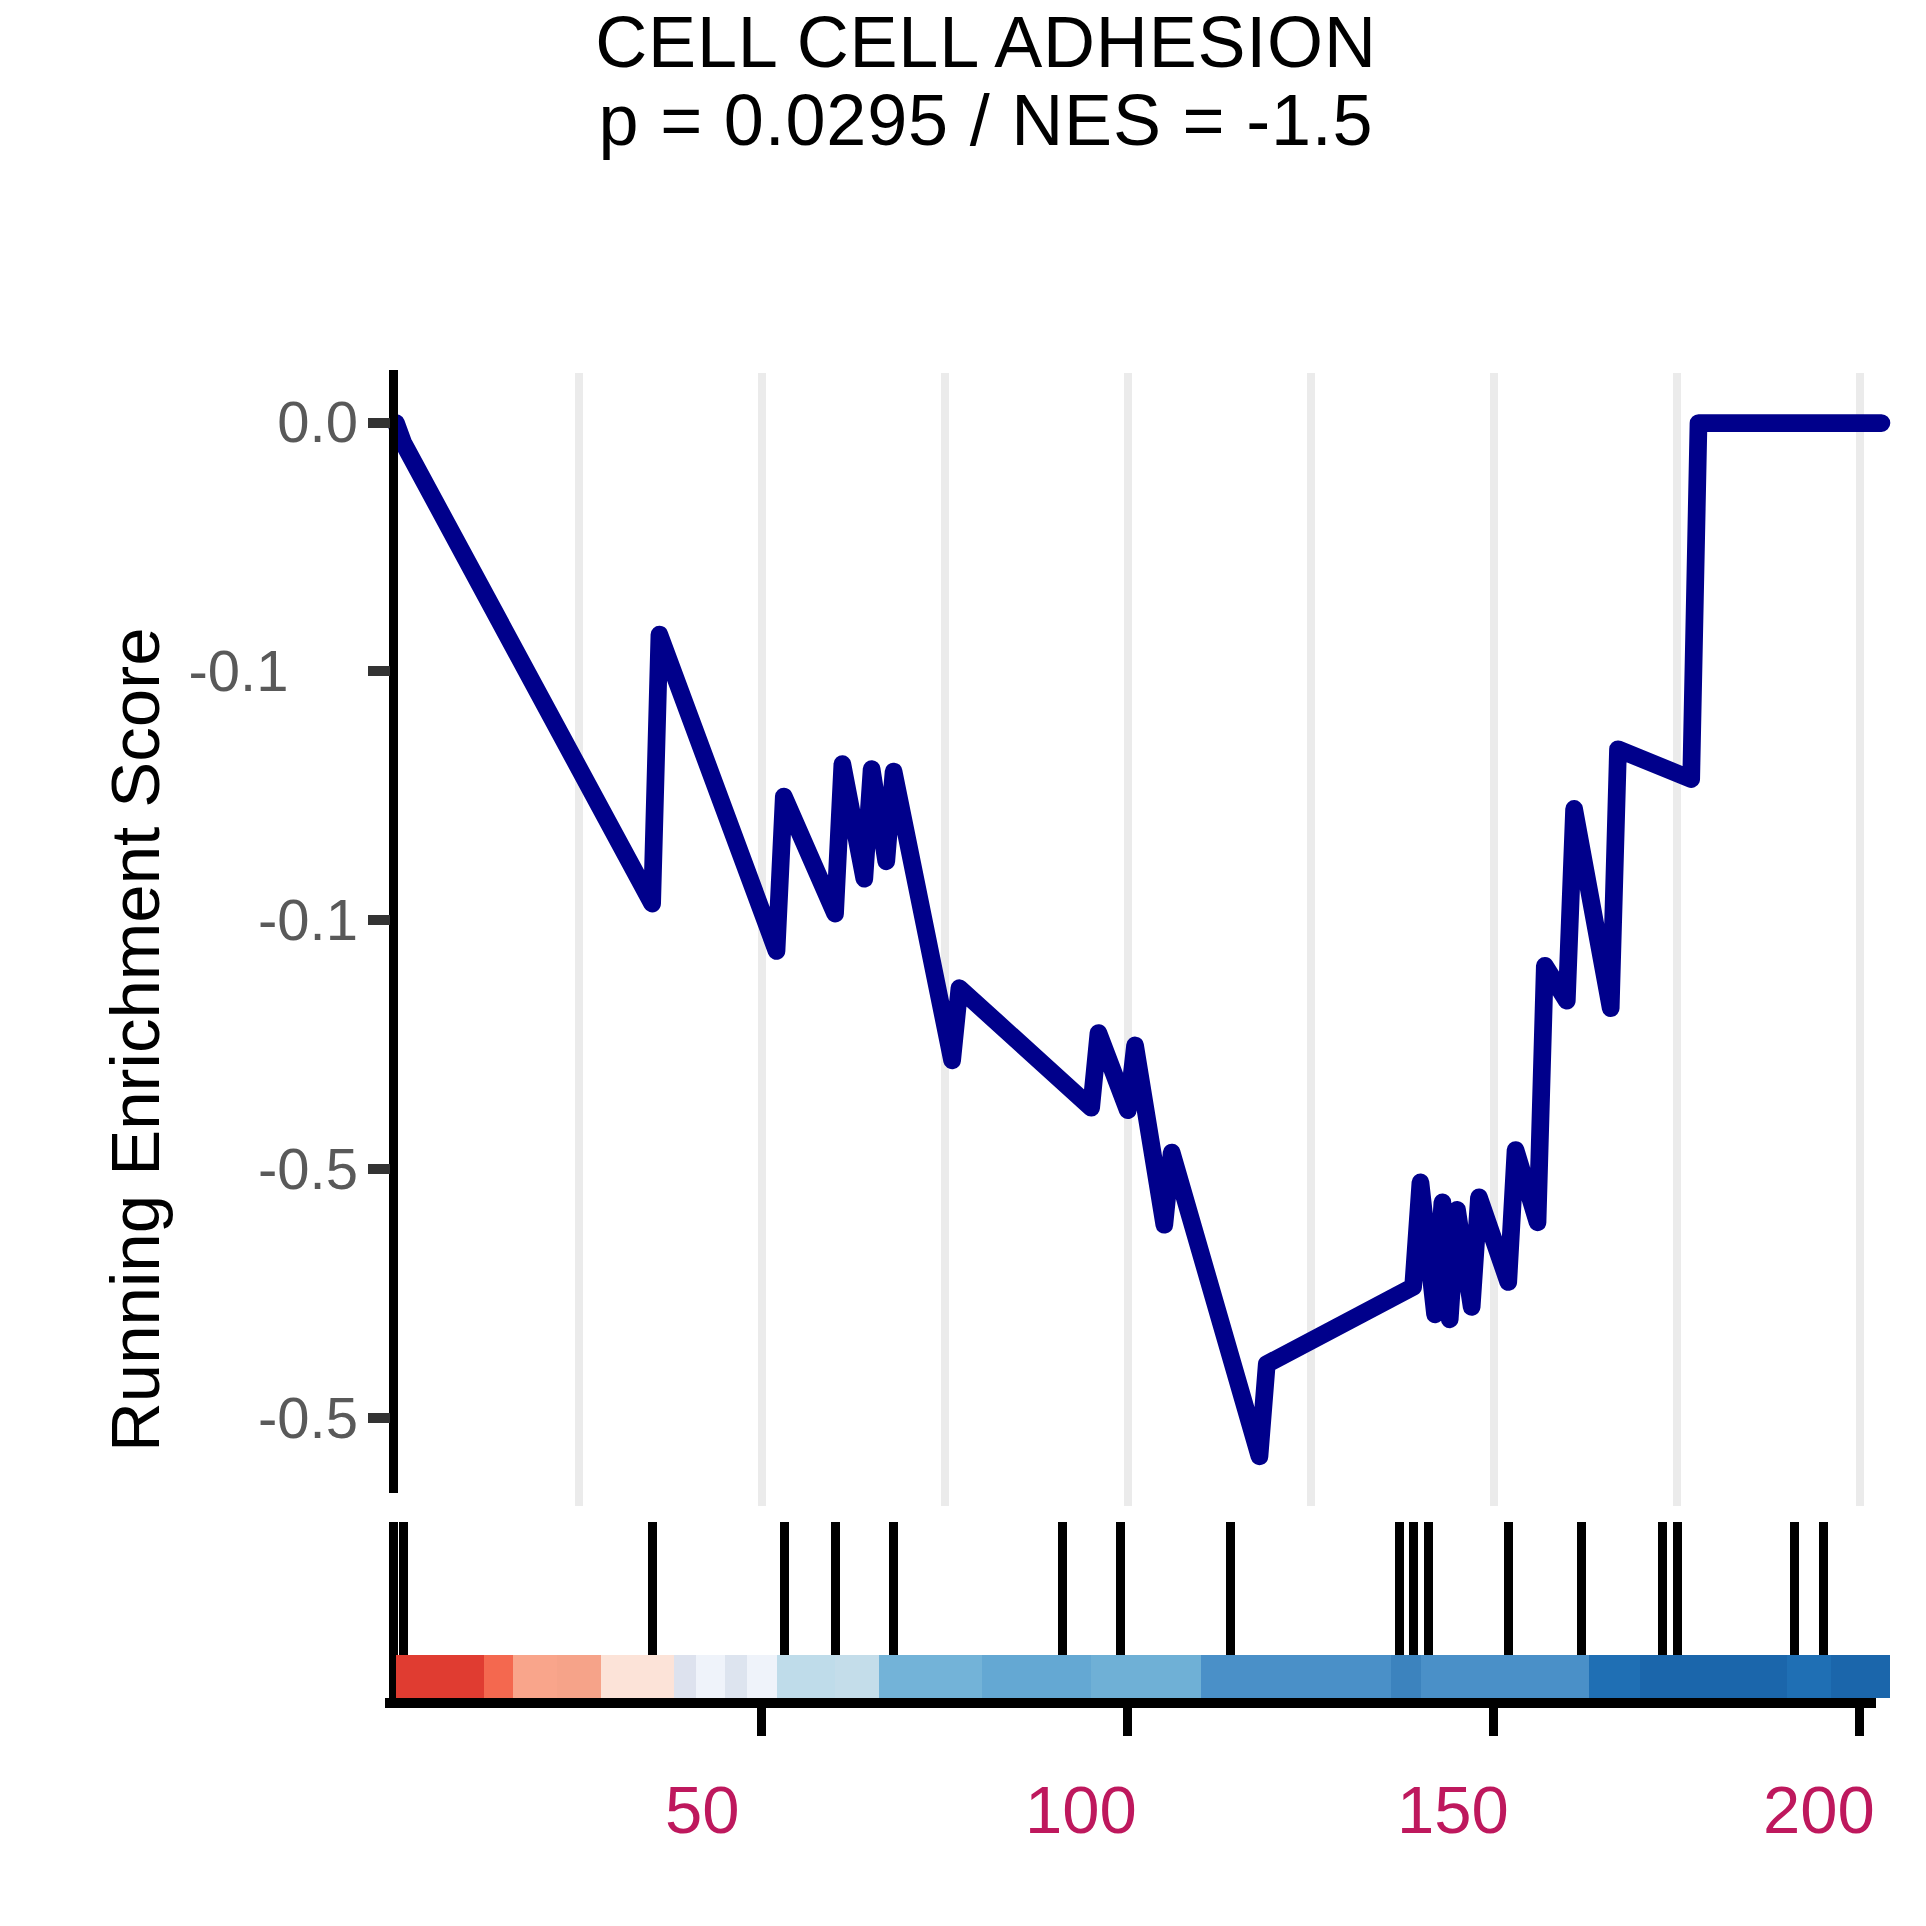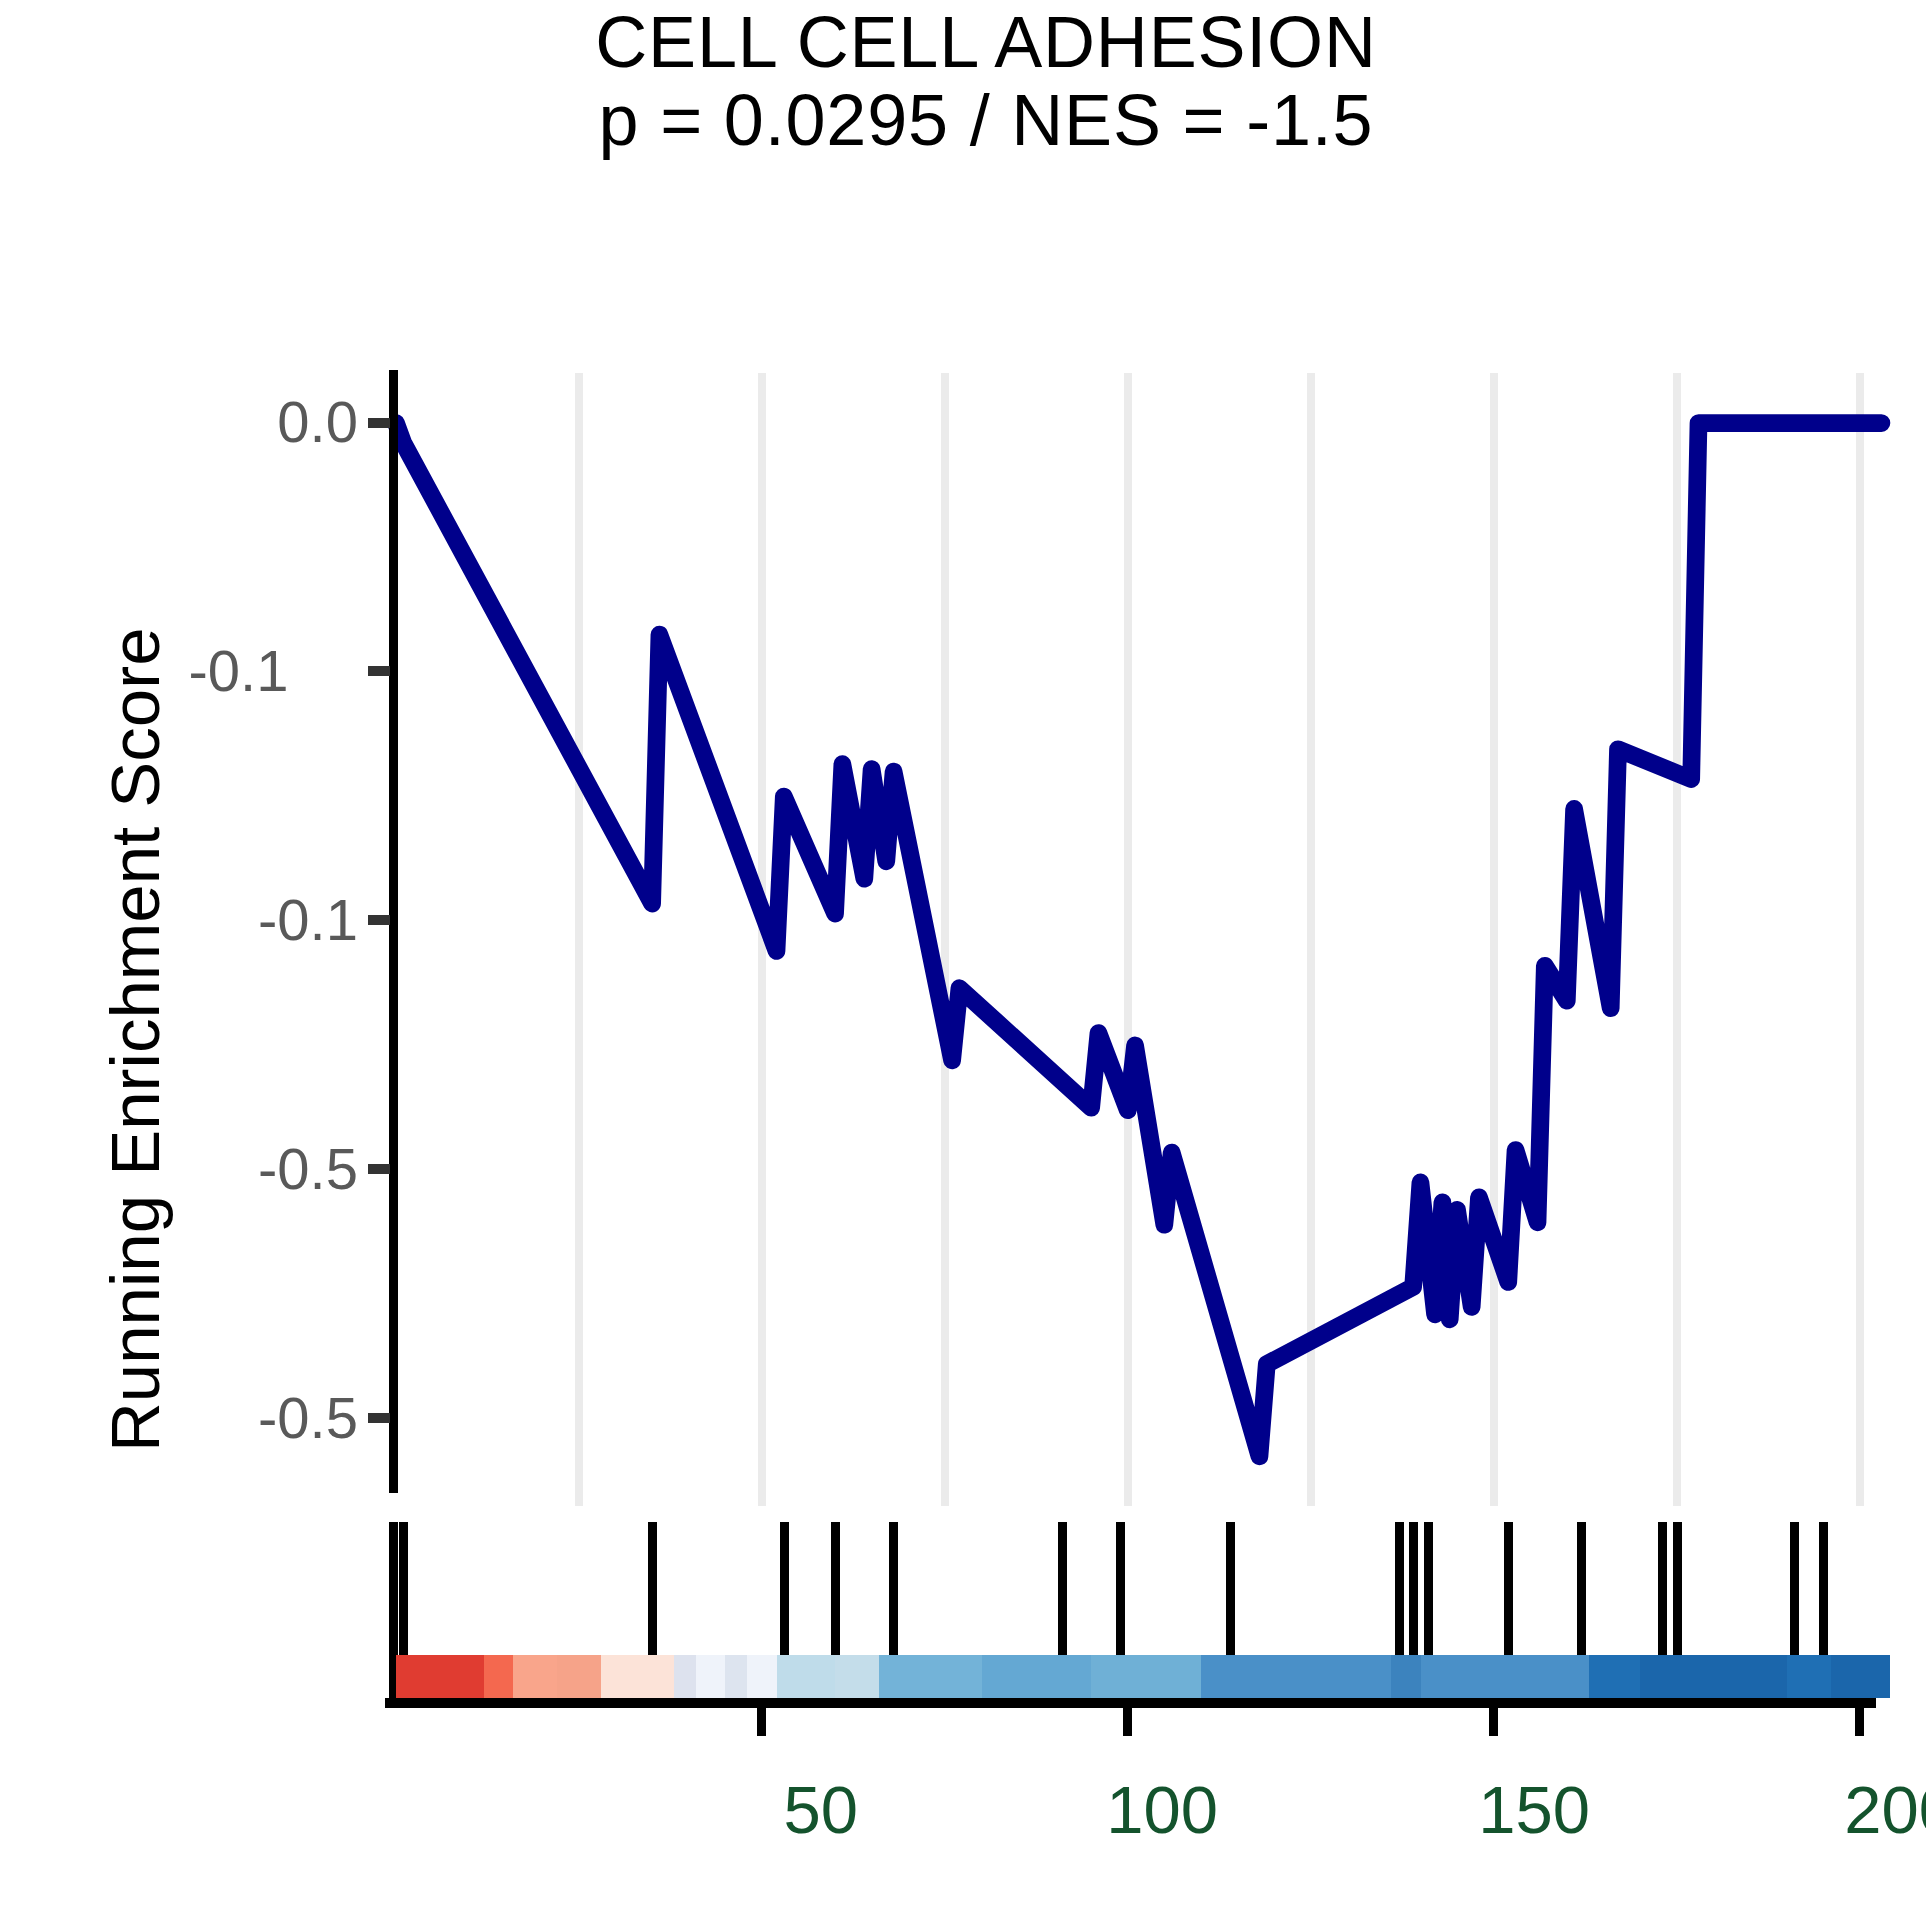--- a/index.html
+++ b/index.html
@@ -25,21 +25,21 @@
   #hits-panel{position:absolute;left:396px;top:1522px;width:1502px;height:133px;}
   .hit{position:absolute;top:0;width:8.5px;height:133px;background:#000;}
 
   
   #colorbar{position:absolute;left:396px;top:1655px;width:1502px;height:43px;}
   .cb{position:absolute;top:0;height:43px;}
 
   
   #x-axis{position:absolute;left:385px;top:1698px;width:1491px;height:10px;background:#000;}
   .xtick{position:absolute;width:9.2px;height:28px;background:#000;}
-  .xtick-label{position:absolute;font-size:67px;line-height:67px;color:#14532d;text-align:right;width:193px;}
+  .xtick-label{position:absolute;font-size:67px;line-height:67px;color:#be185d;text-align:left;width:193px;}
 
   #hits-left-bar{position:absolute;left:389px;top:1522px;width:9.2px;height:176px;background:#000;}
 </style>
 </head>
 <body>
 
 <div id="root">
 
   <div class="title-block">
     <div class="title-main">CELL CELL ADHESION</div>

